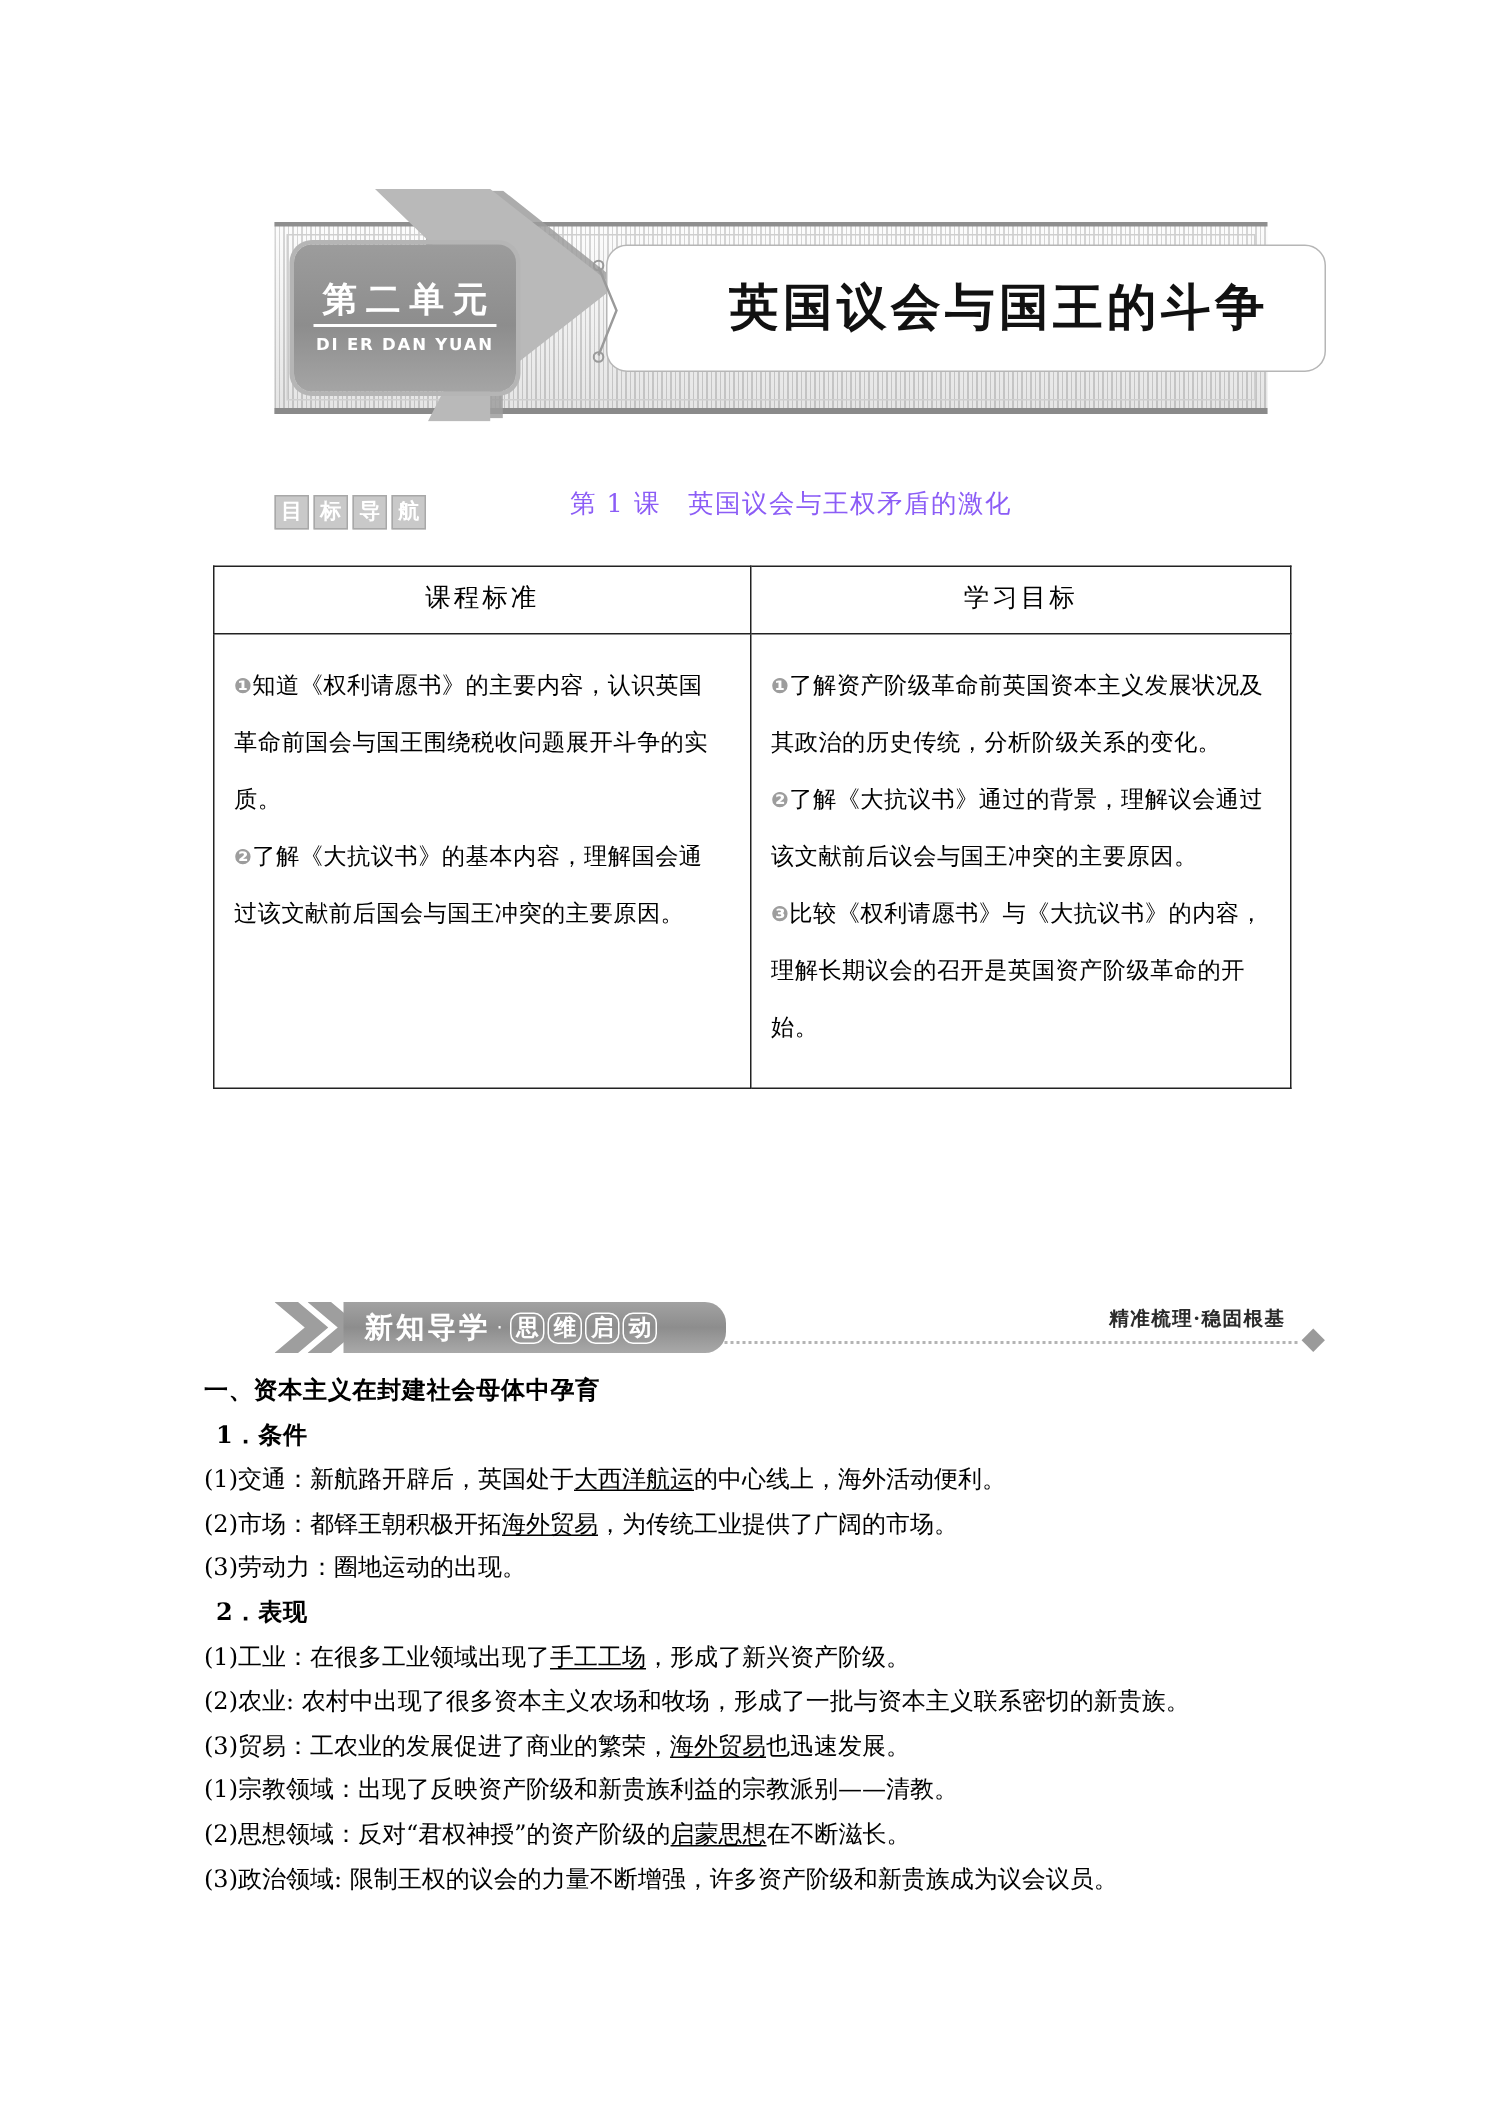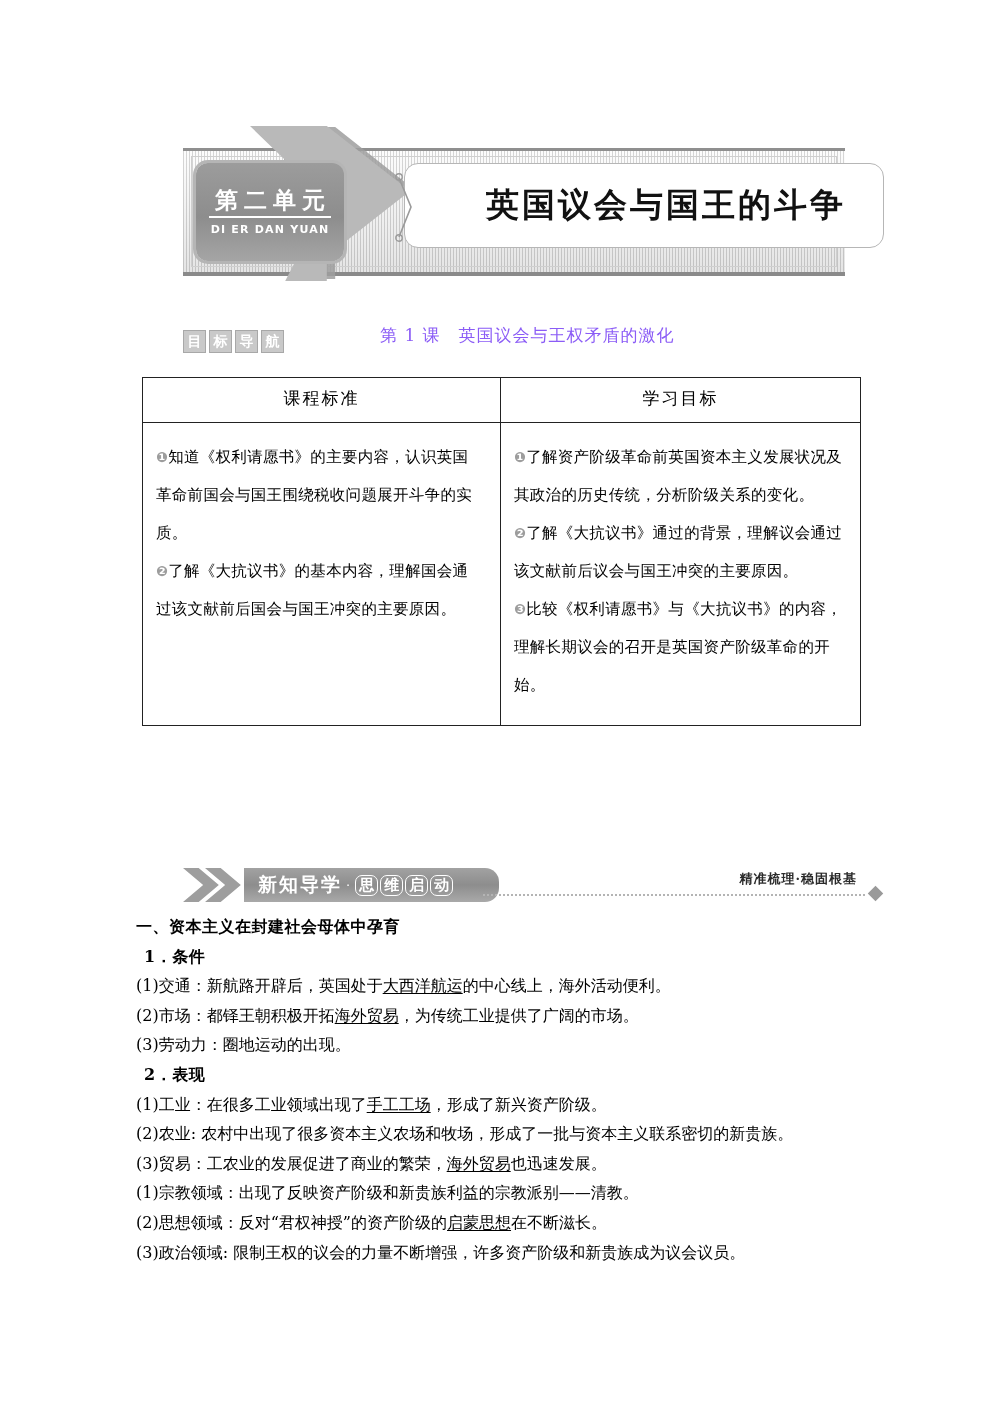--- a/index.html
+++ b/index.html
@@ -135,21 +135,21 @@
     position:absolute;left:0;top:0;width:56px;height:34px;
     background:#9e9e9e;
     clip-path:polygon(0 0,28% 0,64% 50%,28% 100%,0 100%,36% 50%);
   }
   .sec-chevrons2{
     position:absolute;left:22px;top:0;width:56px;height:34px;
     background:#9e9e9e;
     clip-path:polygon(0 0,28% 0,64% 50%,28% 100%,0 100%,36% 50%);
   }
   .sec-pill{
-    position:absolute;left:61px;top:0;width:255px;height:34px;
+    position:absolute;left:46px;top:0;width:255px;height:34px;
     background:linear-gradient(to bottom,#a2a2a2,#8d8d8d 50%,#a9a9a9);
     border-radius:0 14px 14px 0;
     display:flex;align-items:center;padding-left:14px;box-sizing:border-box;
   }
   .sec-pill .main{
     color:#fff;font-size:19px;font-weight:bold;letter-spacing:2px;white-space:nowrap;
   }
   .sec-pill .dot{color:#fff;font-size:13px;margin:0 5px 0 4px;}
   .sec-pill .boxed{display:flex;gap:2px;}
   .sec-pill .boxed i{

